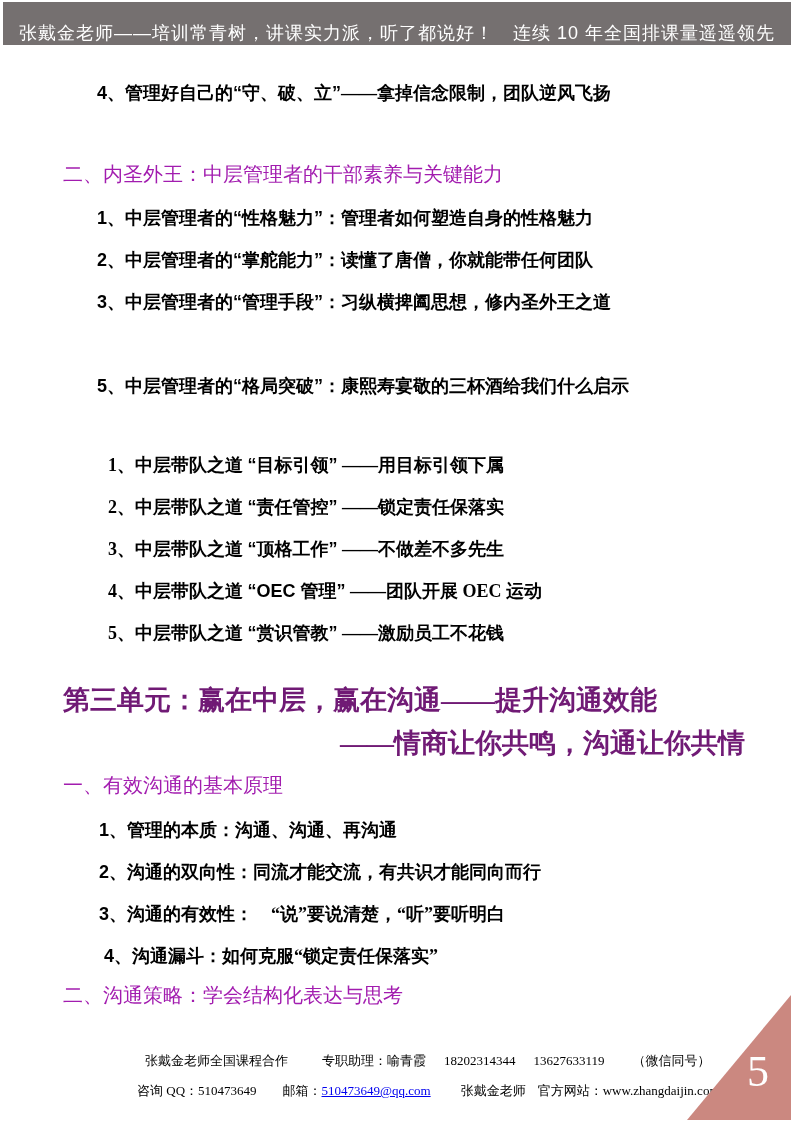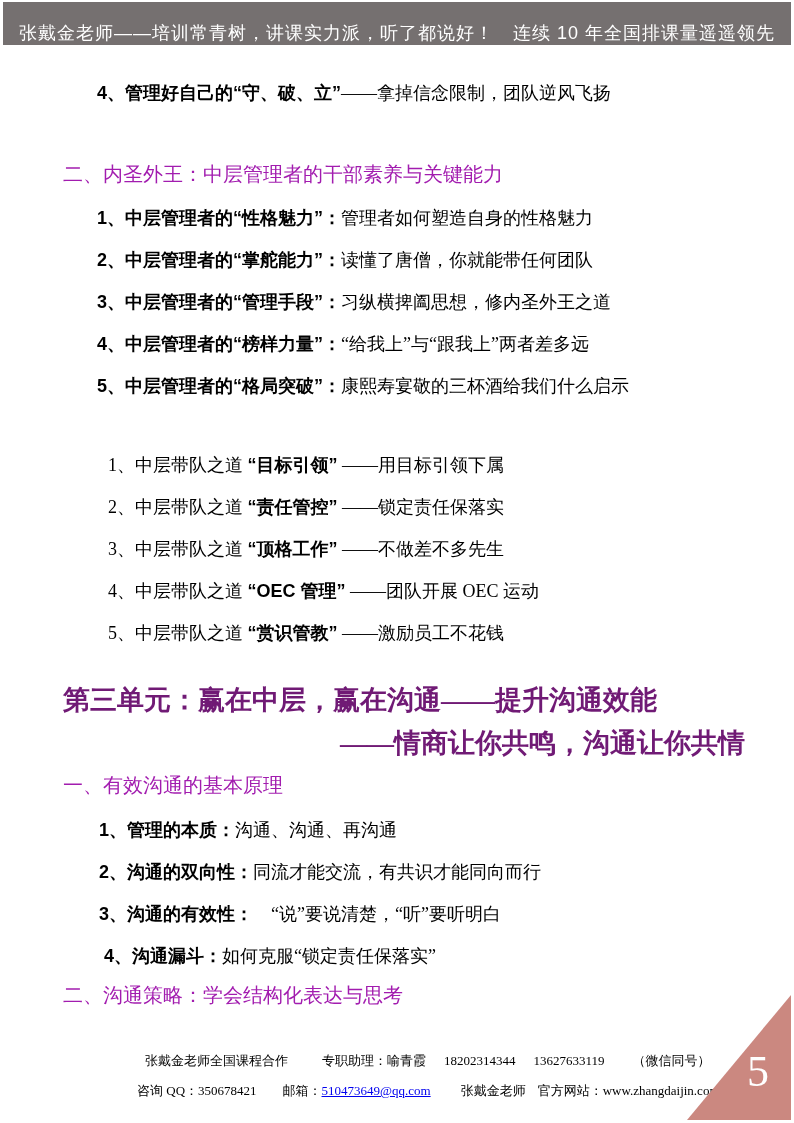--- a/index.html
+++ b/index.html
@@ -11,21 +11,21 @@
   .header-bar {
     position:absolute; left:3px; top:2px; width:788px; height:43px;
     background:#757070; display:flex; align-items:flex-end; justify-content:center;
   }
   .header-bar span {
     color:#ffffff; font-family:"Liberation Sans","DejaVu Sans",sans-serif;
     font-size:18px; letter-spacing:1px; white-space:pre;
   }
   .line { position:absolute; white-space:pre; font-size:18px; line-height:22px; }
   .b { font-family:"Liberation Sans","DejaVu Sans",sans-serif; font-weight:bold; }
-  .r { font-family:"Liberation Serif","DejaVu Serif",serif; font-weight:normal; }
+  .r { font-family:"Liberation Serif","DejaVu Serif",serif; font-weight:bold; }
   .heading {
     position:absolute; left:63px; white-space:pre;
     font-family:"Liberation Sans","DejaVu Sans",sans-serif;
     font-weight:normal; font-size:20px; line-height:24px; color:#a21caf;
   }
   .red-heading {
     position:absolute; white-space:pre;
     font-family:Liberation Serif, serif;
     font-weight:bold; font-size:27px; line-height:26px; color:#701a75;
   }
@@ -52,21 +52,20 @@
   <div class="header-bar">
     <span>张戴金老师——培训常青树，讲课实力派，听了都说好！　连续 10 年全国排课量遥遥领先</span>
   </div>
 
   <div class="line" style="left:97px;top:82px"><span class="b">4、管理好自己的“守、破、立”</span><span class="r">——拿掉信念限制，团队逆风飞扬</span></div>
 
   <div class="heading" style="top:162px">二、内圣外王：中层管理者的干部素养与关键能力</div>
   <div class="line" style="left:97px;top:207px"><span class="b">1、中层管理者的“性格魅力”：</span><span class="r">管理者如何塑造自身的性格魅力</span></div>
   <div class="line" style="left:97px;top:249px"><span class="b">2、中层管理者的“掌舵能力”：</span><span class="r">读懂了唐僧，你就能带任何团队</span></div>
   <div class="line" style="left:97px;top:291px"><span class="b">3、中层管理者的“管理手段”：</span><span class="r">习纵横捭阖思想，修内圣外王之道</span></div>
-  <div class="line" style="left:97px;top:333px"><span class="b">4、中层管理者的“榜样力量”：</span><span class="r">“给我上”与“跟我上”两者差多远</span></div>
   <div class="line" style="left:97px;top:375px"><span class="b">5、中层管理者的“格局突破”：</span><span class="r">康熙寿宴敬的三杯酒给我们什么启示</span></div>
 
   <div class="line" style="left:108px;top:454px"><span class="r">1、中层带队之道 </span><span class="b">“目标引领”</span><span class="r"> ——用目标引领下属</span></div>
   <div class="line" style="left:108px;top:496px"><span class="r">2、中层带队之道 </span><span class="b">“责任管控”</span><span class="r"> ——锁定责任保落实</span></div>
   <div class="line" style="left:108px;top:538px"><span class="r">3、中层带队之道 </span><span class="b">“顶格工作”</span><span class="r"> ——不做差不多先生</span></div>
   <div class="line" style="left:108px;top:580px"><span class="r">4、中层带队之道 </span><span class="b">“OEC 管理”</span><span class="r"> ——团队开展 OEC 运动</span></div>
   <div class="line" style="left:108px;top:622px"><span class="r">5、中层带队之道 </span><span class="b">“赏识管教”</span><span class="r"> ——激励员工不花钱</span></div>
 
   <div class="red-heading" style="left:63px;top:687px">第三单元：赢在中层，赢在沟通——提升沟通效能</div>
   <div class="red-heading" style="right:49px;top:730px">——情商让你共鸣，沟通让你共情</div>
@@ -76,19 +75,19 @@
   <div class="line" style="left:99px;top:861px"><span class="b">2、沟通的双向性：</span><span class="r">同流才能交流，有共识才能同向而行</span></div>
   <div class="line" style="left:99px;top:903px"><span class="b">3、沟通的有效性：</span><span class="r">　“说”要说清楚，“听”要听明白</span></div>
   <div class="line" style="left:99px;top:945px"><span class="b"> 4、沟通漏斗：</span><span class="r">如何克服“锁定责任保落实”</span></div>
 
   <div class="heading" style="top:983px">二、沟通策略：学会结构化表达与思考</div>
 
   <div class="footer-line" style="left:132px;top:1037px">
     <span style="margin-right:34px">张戴金老师全国课程合作</span><span style="margin-right:18px">专职助理：喻青霞</span><span style="margin-right:18px">18202314344</span><span style="margin-right:28px">13627633119</span><span>（微信同号）</span>
   </div>
   <div class="footer-line" style="left:124px;top:1067px">
-    <span style="margin-right:26px">咨询 QQ：350678421</span><span>邮箱：</span><span class="email-link" style="margin-right:30px">510473649@qq.com</span><span style="margin-right:12px">张戴金老师</span><span>官方网站：www.zhangdaijin.com</span>
+    <span style="margin-right:26px">咨询 QQ：510473649</span><span>邮箱：</span><span class="email-link" style="margin-right:30px">510473649@qq.com</span><span style="margin-right:12px">张戴金老师</span><span>官方网站：www.zhangdaijin.com</span>
   </div>
 
   <div class="corner-triangle"></div>
   <div class="page-number">5</div>
 
 </div>
 
 </body></html>

